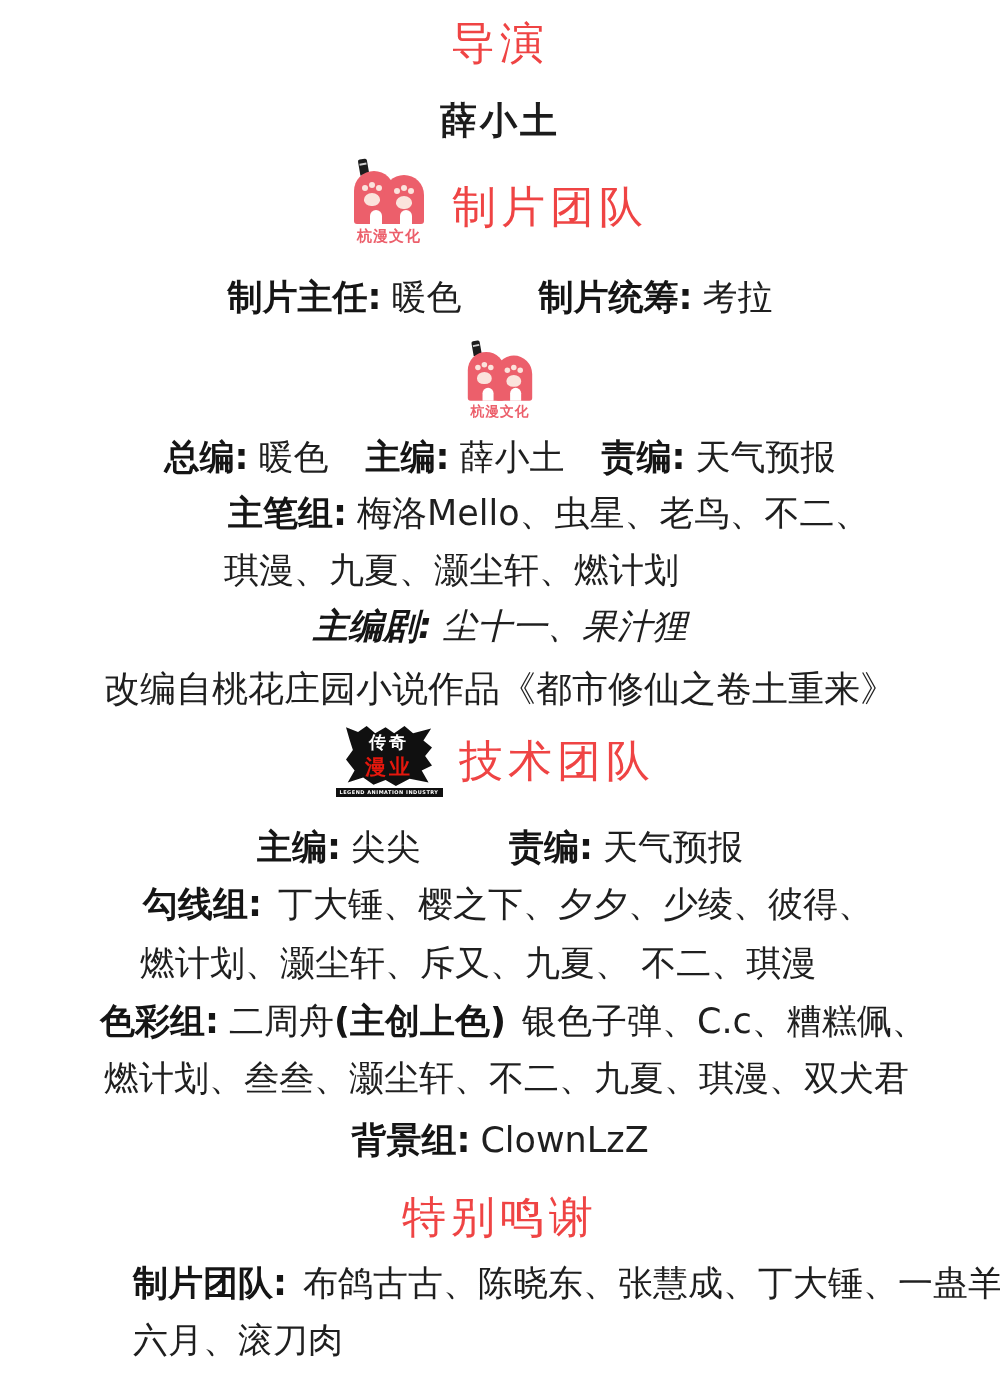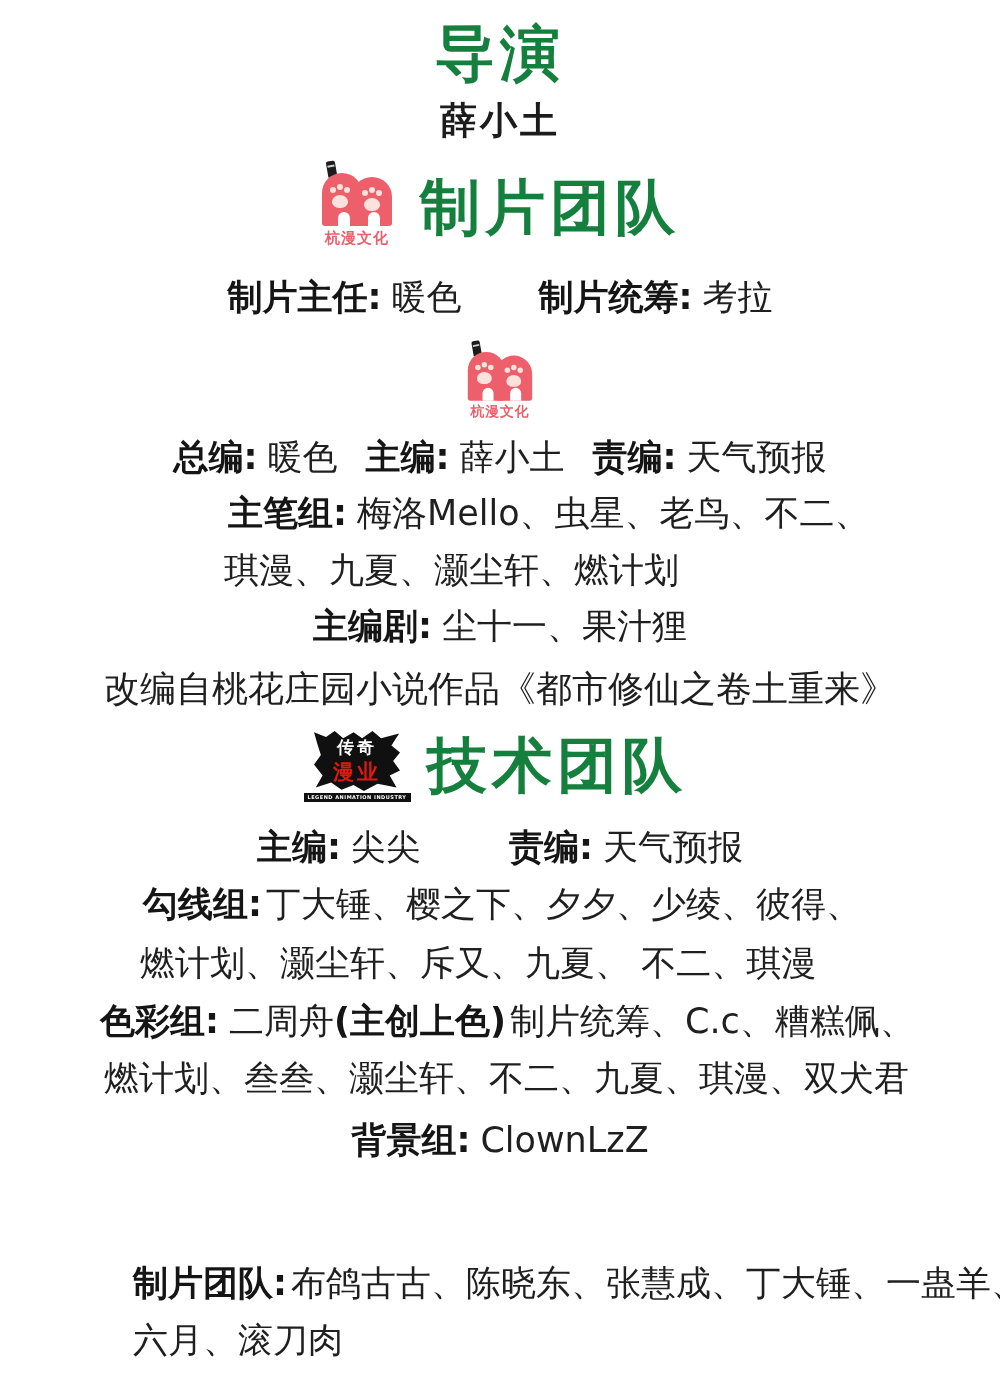--- a/index.html
+++ b/index.html
@@ -6,27 +6,27 @@
   body{
     width:1000px;height:1383px;overflow:hidden;
     font-family:"DejaVu Sans",sans-serif;color:#222;
   }
   .page{position:relative;width:1000px;height:1383px;background:#fff;}
   .row{position:absolute;left:0;width:1000px;white-space:nowrap;}
   .center{text-align:center;}
   .flexc{display:flex;justify-content:center;align-items:center;}
 
   
-  .h-pink{color:#15803d;font-weight:700;font-size:60px;letter-spacing:5px;}
+  .h-pink{color:#ef4444;font-weight:400;font-size:44px;letter-spacing:5px;}
 
   
   .cred{font-size:35px;color:#1f1f1f;font-weight:500;}
   .lbl{font-weight:800;color:#151515;}
   .val{font-weight:500;margin-left:10px;}
-  .val2{font-weight:500;margin-left:4px;}
+  .val2{font-weight:500;margin-left:16px;}
   .name-big{font-size:37px;font-weight:600;color:#1c1c1c;letter-spacing:3px;}
 
   
   .hm-logo{display:flex;flex-direction:column;align-items:center;width:74px;}
   .hm-m{position:relative;width:70px;height:56px;}
   .hm-pencil{position:absolute;top:-9px;left:5px;width:9px;height:16px;background:#1c1c1c;border-radius:2px 2px 0 0;transform:rotate(-10deg);}
   .hm-pencil:after{content:"";position:absolute;left:1px;top:4px;width:7px;height:2px;background:#fff;opacity:.8;}
   .hm-arch{position:absolute;bottom:0;background:#ec5f6b;}
   .hm-arch-l{left:0;width:40px;height:53px;border-radius:20px 20px 3px 3px;}
   .hm-arch-r{left:30px;width:40px;height:49px;border-radius:20px 20px 3px 3px;}
@@ -46,21 +46,21 @@
   
   .lg-logo{display:flex;flex-direction:column;align-items:center;width:88px;}
   .lg-burst{position:relative;width:86px;height:60px;background:#101010;
     clip-path:polygon(4% 22%,0 2%,14% 10%,24% 0,34% 12%,46% 2%,56% 12%,68% 0,78% 12%,99% 4%,90% 24%,100% 36%,92% 50%,100% 66%,88% 74%,96% 94%,74% 88%,58% 100%,46% 90%,32% 98%,20% 86%,2% 94%,10% 74%,0 56%,8% 40%);}
   .lg-top{position:absolute;top:5px;left:0;right:0;text-align:center;color:#ffffff;font-size:17px;font-weight:800;letter-spacing:3px;}
   .lg-bottom{position:absolute;top:27px;left:0;right:0;text-align:center;color:#e3170d;font-size:21px;font-weight:800;letter-spacing:3px;}
   .lg-banner{margin-top:2px;background:#101010;color:#ffffff;font-size:5px;line-height:9px;height:9px;padding:0 4px;letter-spacing:.5px;white-space:nowrap;font-weight:700;}
 
   .gap96{gap:77px;}
   .gap84{gap:88px;}
-  .gap46{gap:28px;}
+  .gap46{gap:37px;}
   .hgap{gap:26px;}
 </style>
 </head>
 <body>
 
 <div class="page">
 
   <div class="row center" style="top:14px;">
     <span class="h-pink">导演</span>
   </div>
@@ -140,21 +140,21 @@
     </span>
   </div>
 
   <div class="row cred" style="top:490px;padding-left:228px;">
     <span class="lbl">主笔组:</span><span class="val">梅洛Mello、虫星、老鸟、不二、</span>
   </div>
   <div class="row cred" style="top:547px;padding-left:224px;">
     <span>琪漫、九夏、灏尘轩、燃计划</span>
   </div>
 
-  <div class="row center cred" style="top:603px;">
+  <div class="row center cred" style="top:603px;font-style:italic;">
     <span class="lbl">主编剧:</span><span class="val">尘十一、果汁狸</span>
   </div>
 
   <div class="row center cred" style="top:665px;font-size:36px;">
     <span>改编自桃花庄园小说作品《都市修仙之卷土重来》</span>
   </div>
 
   <div class="row flexc hgap" style="top:726px;">
     <div class="lg-logo">
       <div class="lg-burst">
@@ -176,30 +176,33 @@
   </div>
 
   <div class="row cred" style="top:881px;padding-left:143px;">
     <span class="lbl">勾线组:</span><span class="val2">丁大锤、樱之下、夕夕、少绫、彼得、</span>
   </div>
   <div class="row cred" style="top:940px;padding-left:140px;">
     <span>燃计划、灏尘轩、斥又、九夏、 不二、琪漫</span>
   </div>
 
   <div class="row cred" style="top:998px;padding-left:100px;">
-    <span class="lbl">色彩组:</span><span class="val">二周舟</span><span class="lbl">(主创上色)</span><span class="val2">制片统筹、C.c、糟糕佩、</span>
+    <span class="lbl">色彩组:</span><span class="val">二周舟</span><span class="lbl">(主创上色)</span><span class="val2">银色子弹、C.c、糟糕佩、</span>
   </div>
   <div class="row cred" style="top:1055px;padding-left:104px;">
     <span>燃计划、叁叁、灏尘轩、不二、九夏、琪漫、双犬君</span>
   </div>
 
   <div class="row center cred" style="top:1117px;">
     <span class="lbl">背景组:</span><span class="val">ClownLzZ</span>
   </div>
 
+  <div class="row center" style="top:1188px;">
+    <span class="h-pink">特别鸣谢</span>
+  </div>
   <div class="row cred" style="top:1260px;padding-left:133px;">
     <span class="lbl">制片团队:</span><span class="val2">布鸽古古、陈晓东、张慧成、丁大锤、一蛊羊、</span>
   </div>
   <div class="row cred" style="top:1317px;padding-left:133px;">
     <span>六月、滚刀肉</span>
   </div>
 
 </div>
 
 </body></html>

